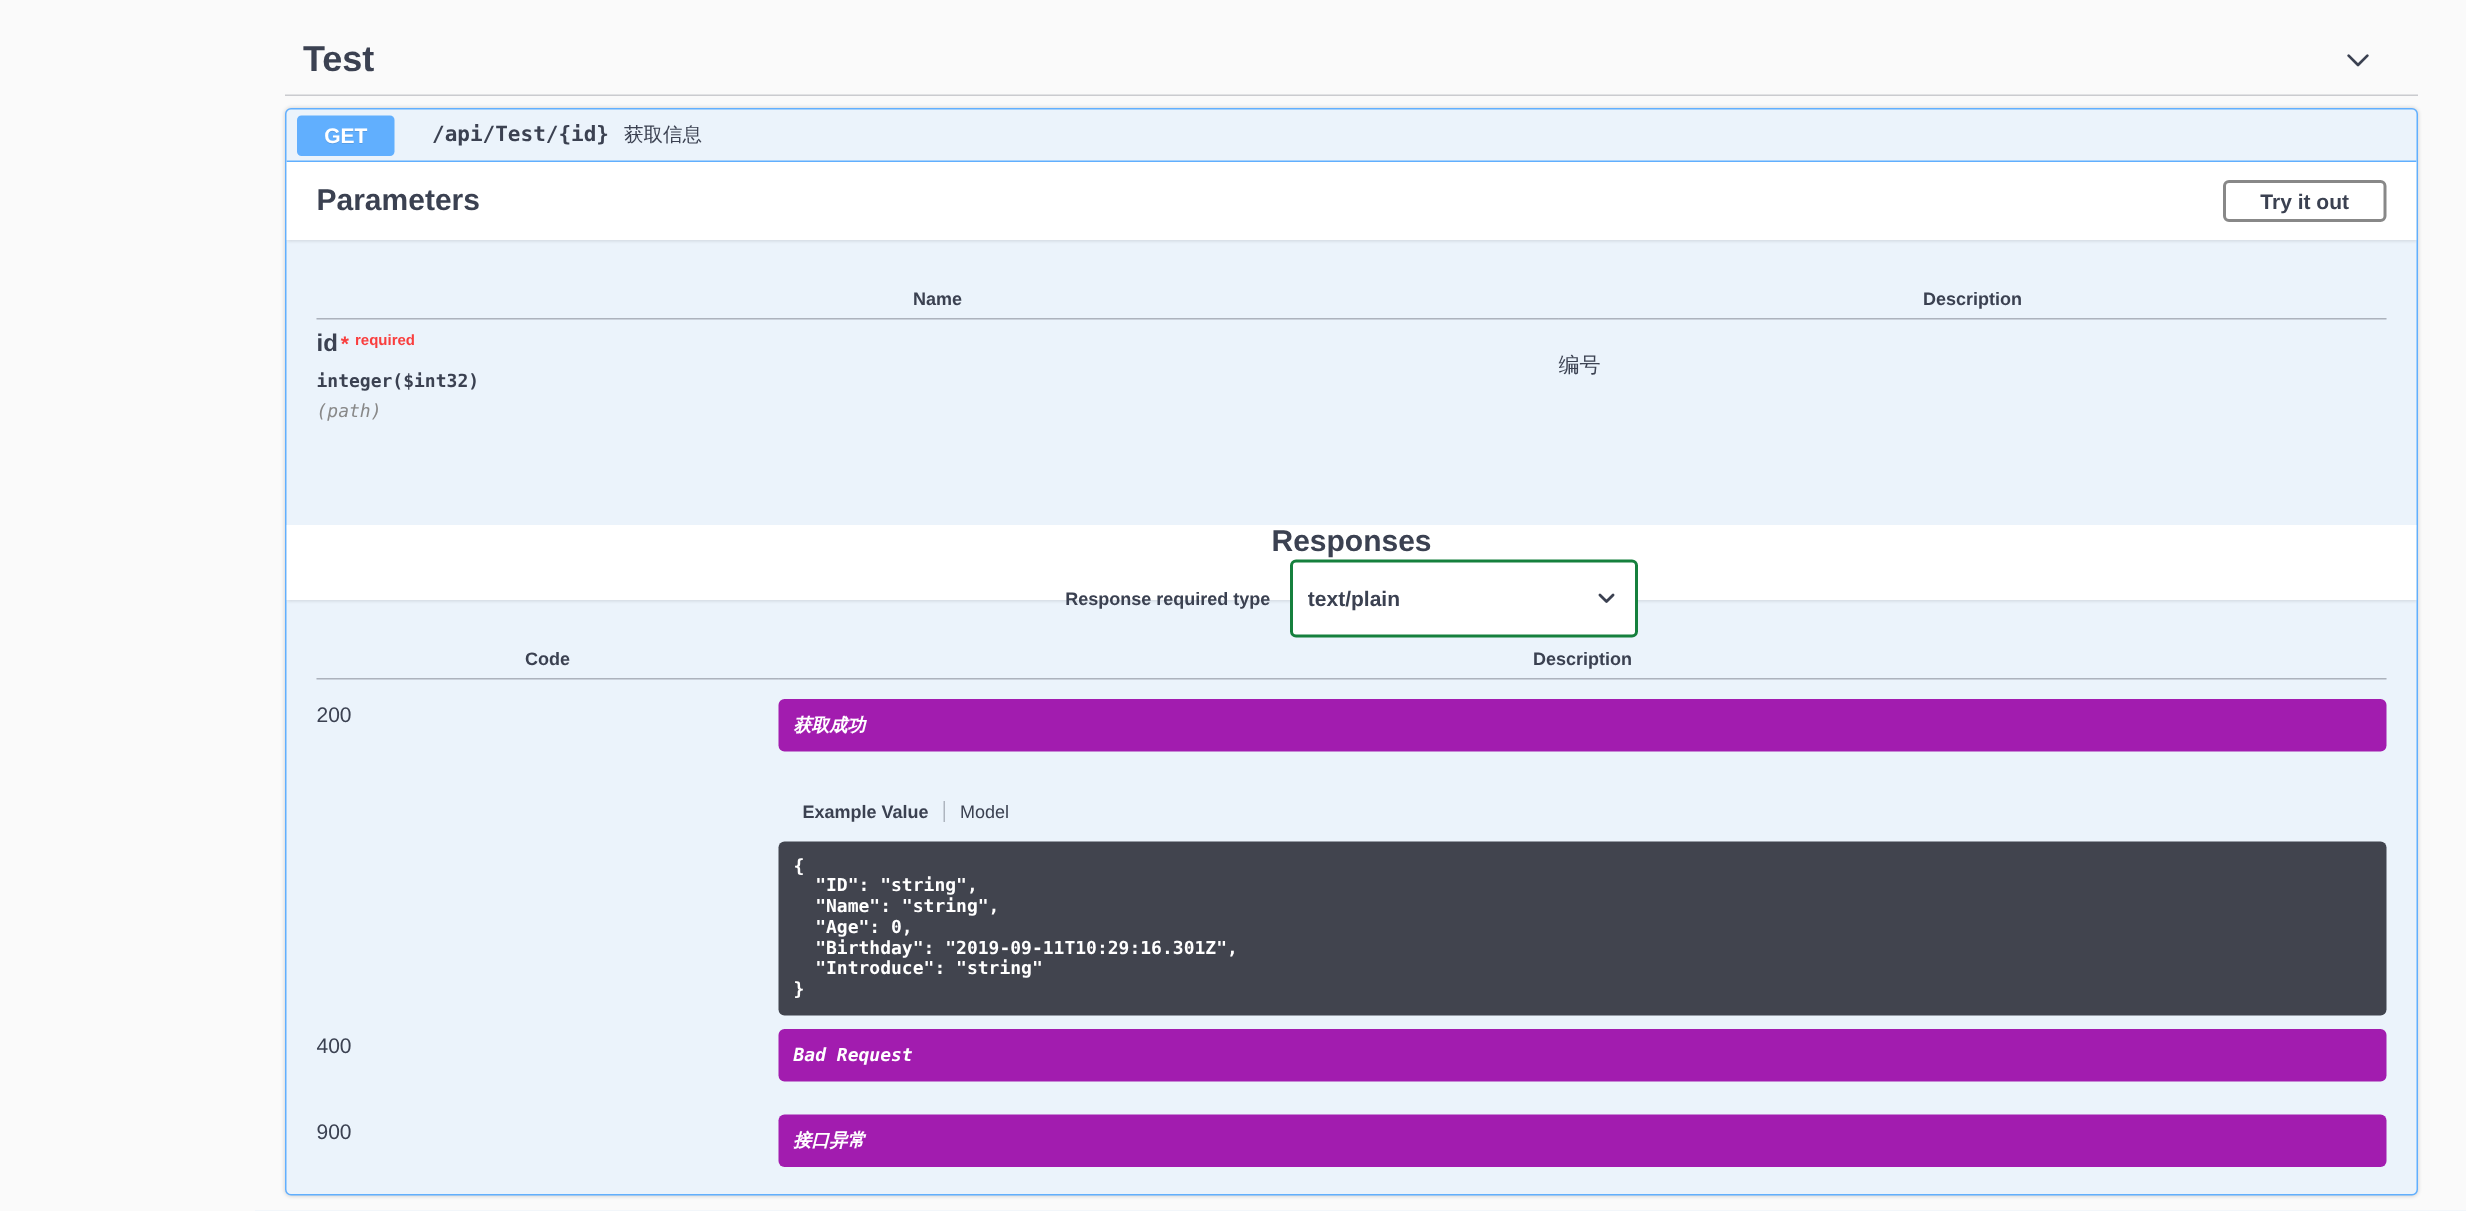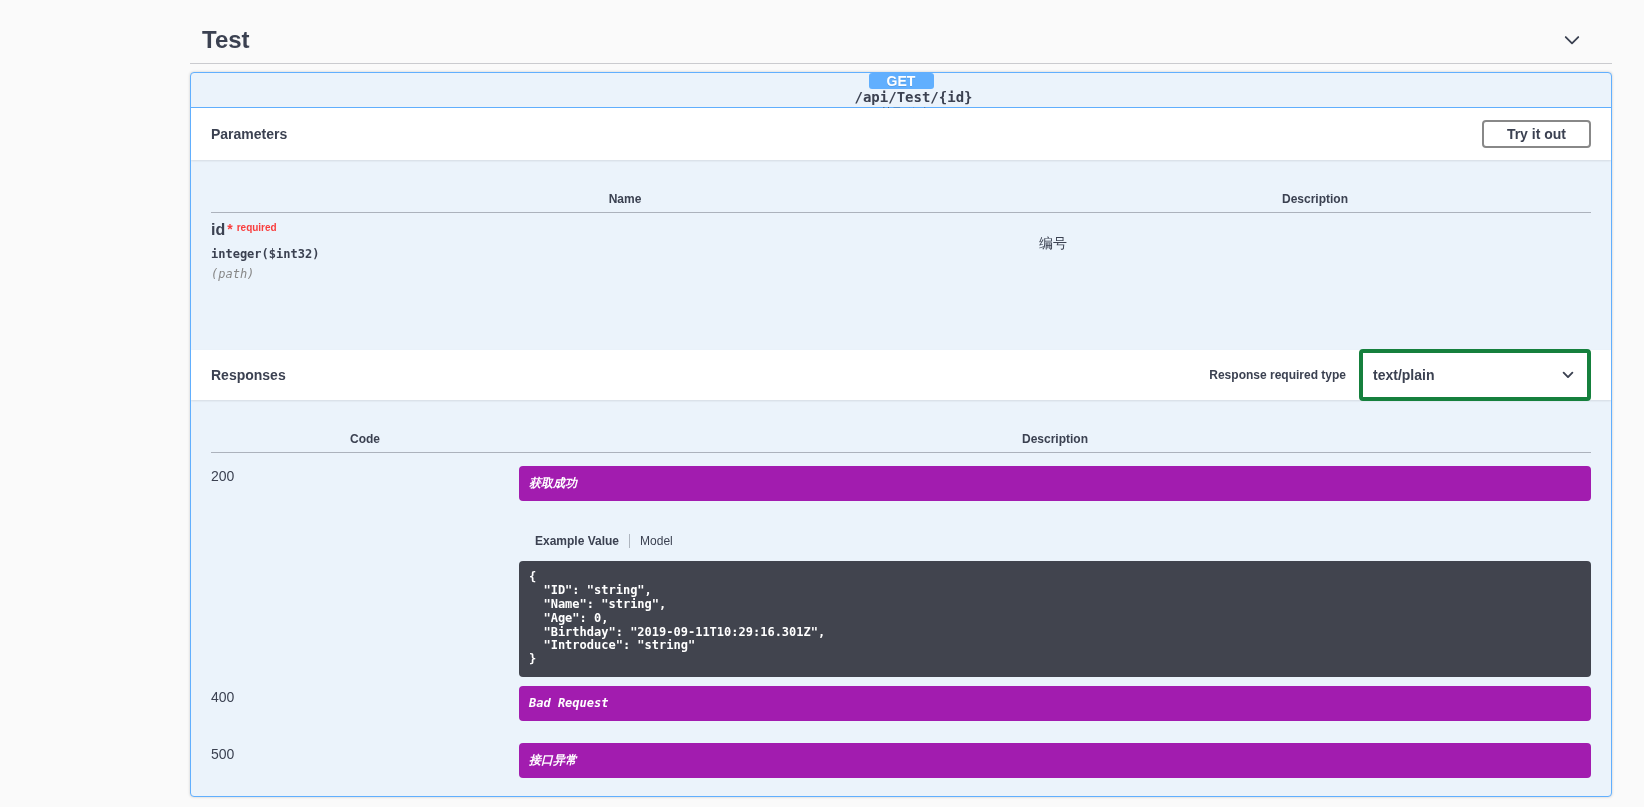--- a/index.html
+++ b/index.html
@@ -31,21 +31,20 @@
     background: #ebf3fb;
     box-shadow: 0 0 3px rgba(0,0,0,.19);
     overflow: hidden;
   }
   .summary {
     height: 35px;
     border-bottom: 1px solid #61affe;
     display: flex; align-items: center;
     padding: 0 7px;
     cursor: pointer;
-    flex-direction: column;
   }
   .method-badge {
     display: inline-flex; align-items: center; justify-content: center;
     width: 65px; height: 27px;
     background: #61affe; color: #fff;
     font-size: 14px; font-weight: bold;
     border-radius: 3px;
     text-shadow: 0 1px 0 rgba(0,0,0,.1);
   }
   .path {
@@ -56,37 +55,37 @@
   .op-desc { margin-left: 10px; font-size: 13px; color: #3b4151; }
 
   
   .section-header {
     background: #fff;
     display: flex; align-items: center; justify-content: space-between;
     padding: 0 20px;
     box-shadow: 0 1px 2px rgba(0,0,0,.1);
     position: relative; z-index: 1;
   }
-  .section-header h4 { font-size: 14px; font-weight: bold; color: #3b4151; }
+  .section-header h4 { font-size: 20px; font-weight: bold; color: #3b4151; }
   .params-header { height: 52px; }
-  .responses-header { height: 50px; }
+  .responses-header { height: 50px; flex-direction: column; }
   .try-btn {
     background: transparent;
     border: 2px solid #888;
     border-radius: 4px;
     padding: 4px 23px;
     font-family: "Liberation Sans", sans-serif;
     font-size: 14px; font-weight: bold; color: #3b4151;
     cursor: pointer;
   }
   .ct-group { display: flex; align-items: center; }
   .ct-label { font-size: 12px; font-weight: bold; color: #3b4151; margin-right: 13px; }
   .ct-select {
     width: 232px; height: 52px;
-    border: 4px solid #15803d;
+    border: 2px solid #15803d;
     border-radius: 4px;
     background: #fff;
     display: flex; align-items: center; justify-content: space-between;
     padding: 0 12px 0 10px;
     font-size: 14px; font-weight: bold; color: #3b4151;
     cursor: pointer;
   }
   .ct-select .chev-sm { display: inline-flex; width: 14px; height: 14px; }
 
   
@@ -257,21 +256,21 @@
             <td>
               <div class="code-val mt3">400</div>
             </td>
             <td>
               <div class="markdown-bar">Bad Request</div>
             </td>
           </tr>
 
           <tr>
             <td>
-              <div class="code-val mt25">500</div>
+              <div class="code-val mt25">900</div>
             </td>
             <td>
               <div class="markdown-bar mt22">接口异常</div>
             </td>
           </tr>
         </tbody>
       </table>
     </div>
 
   </div>

